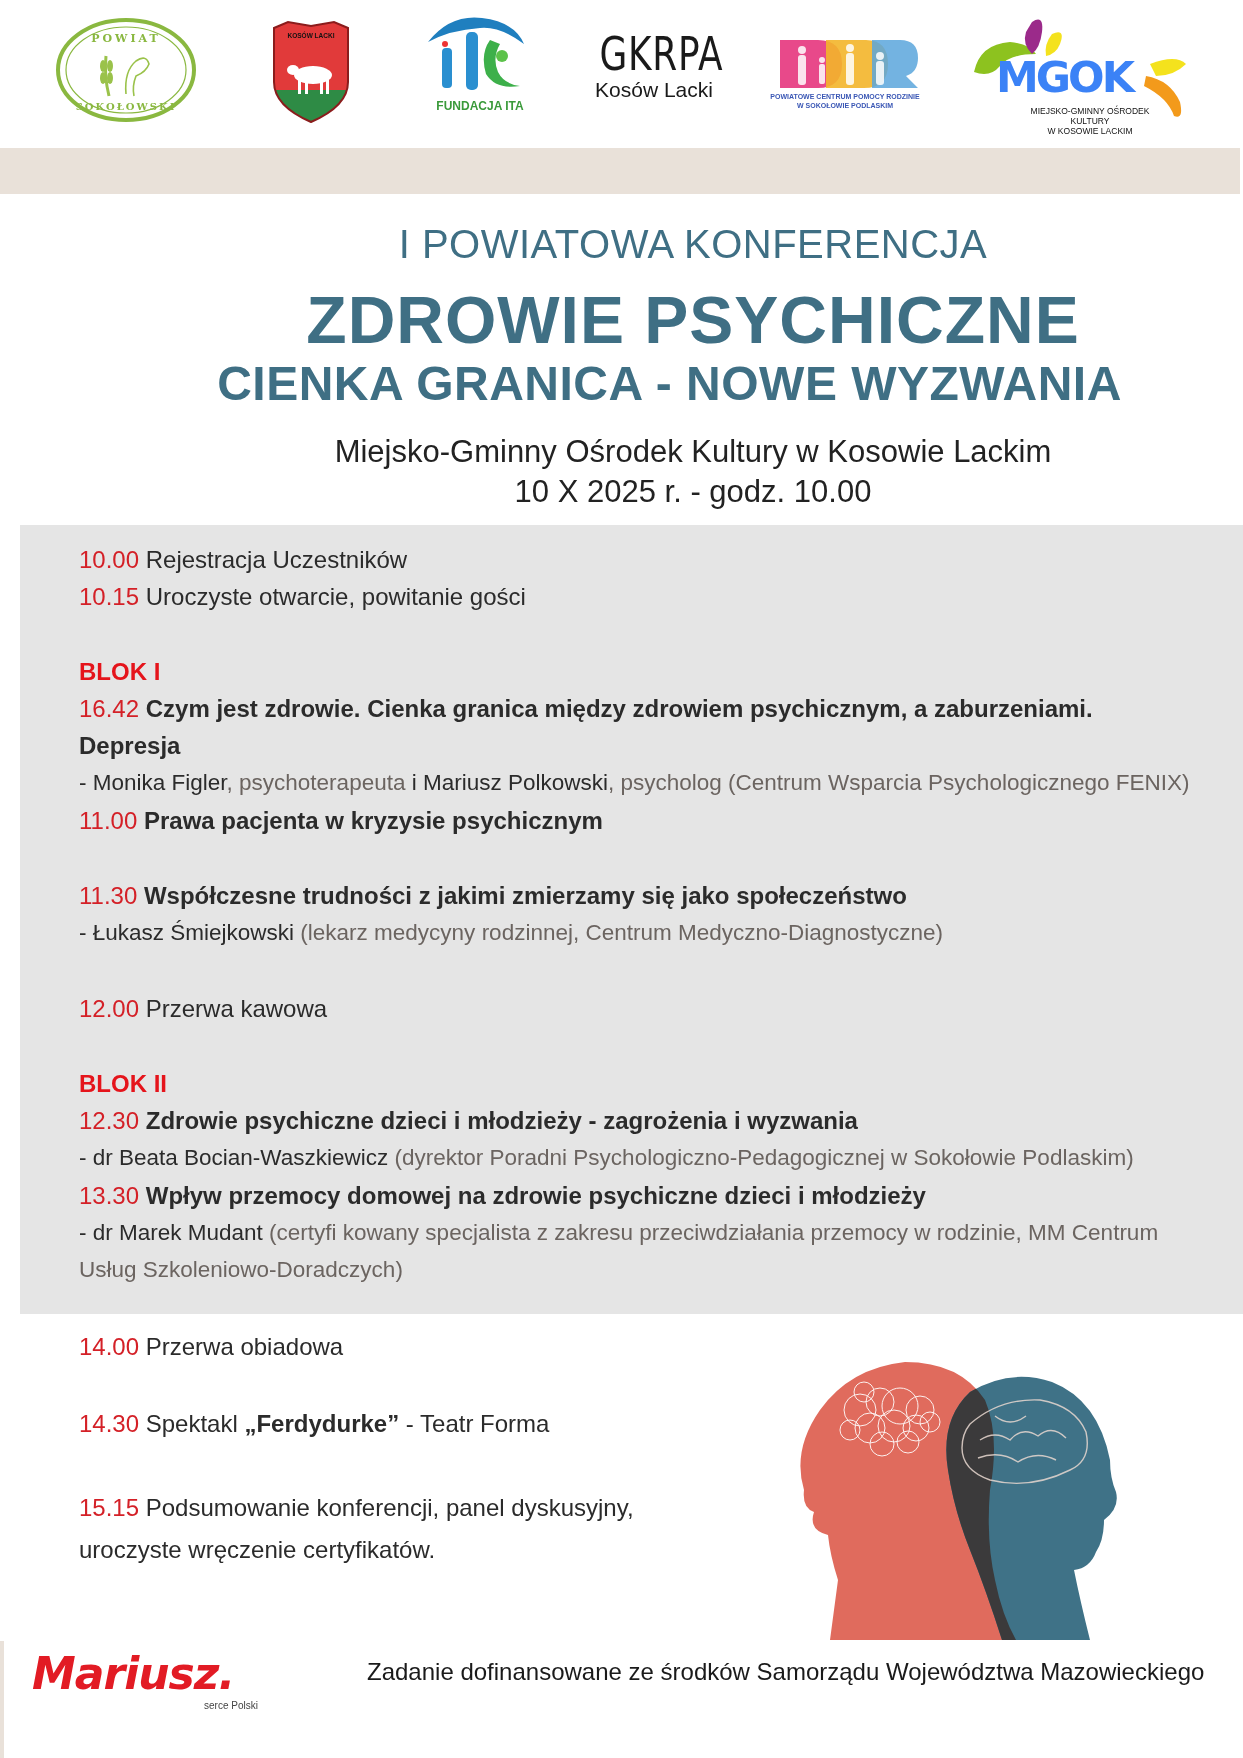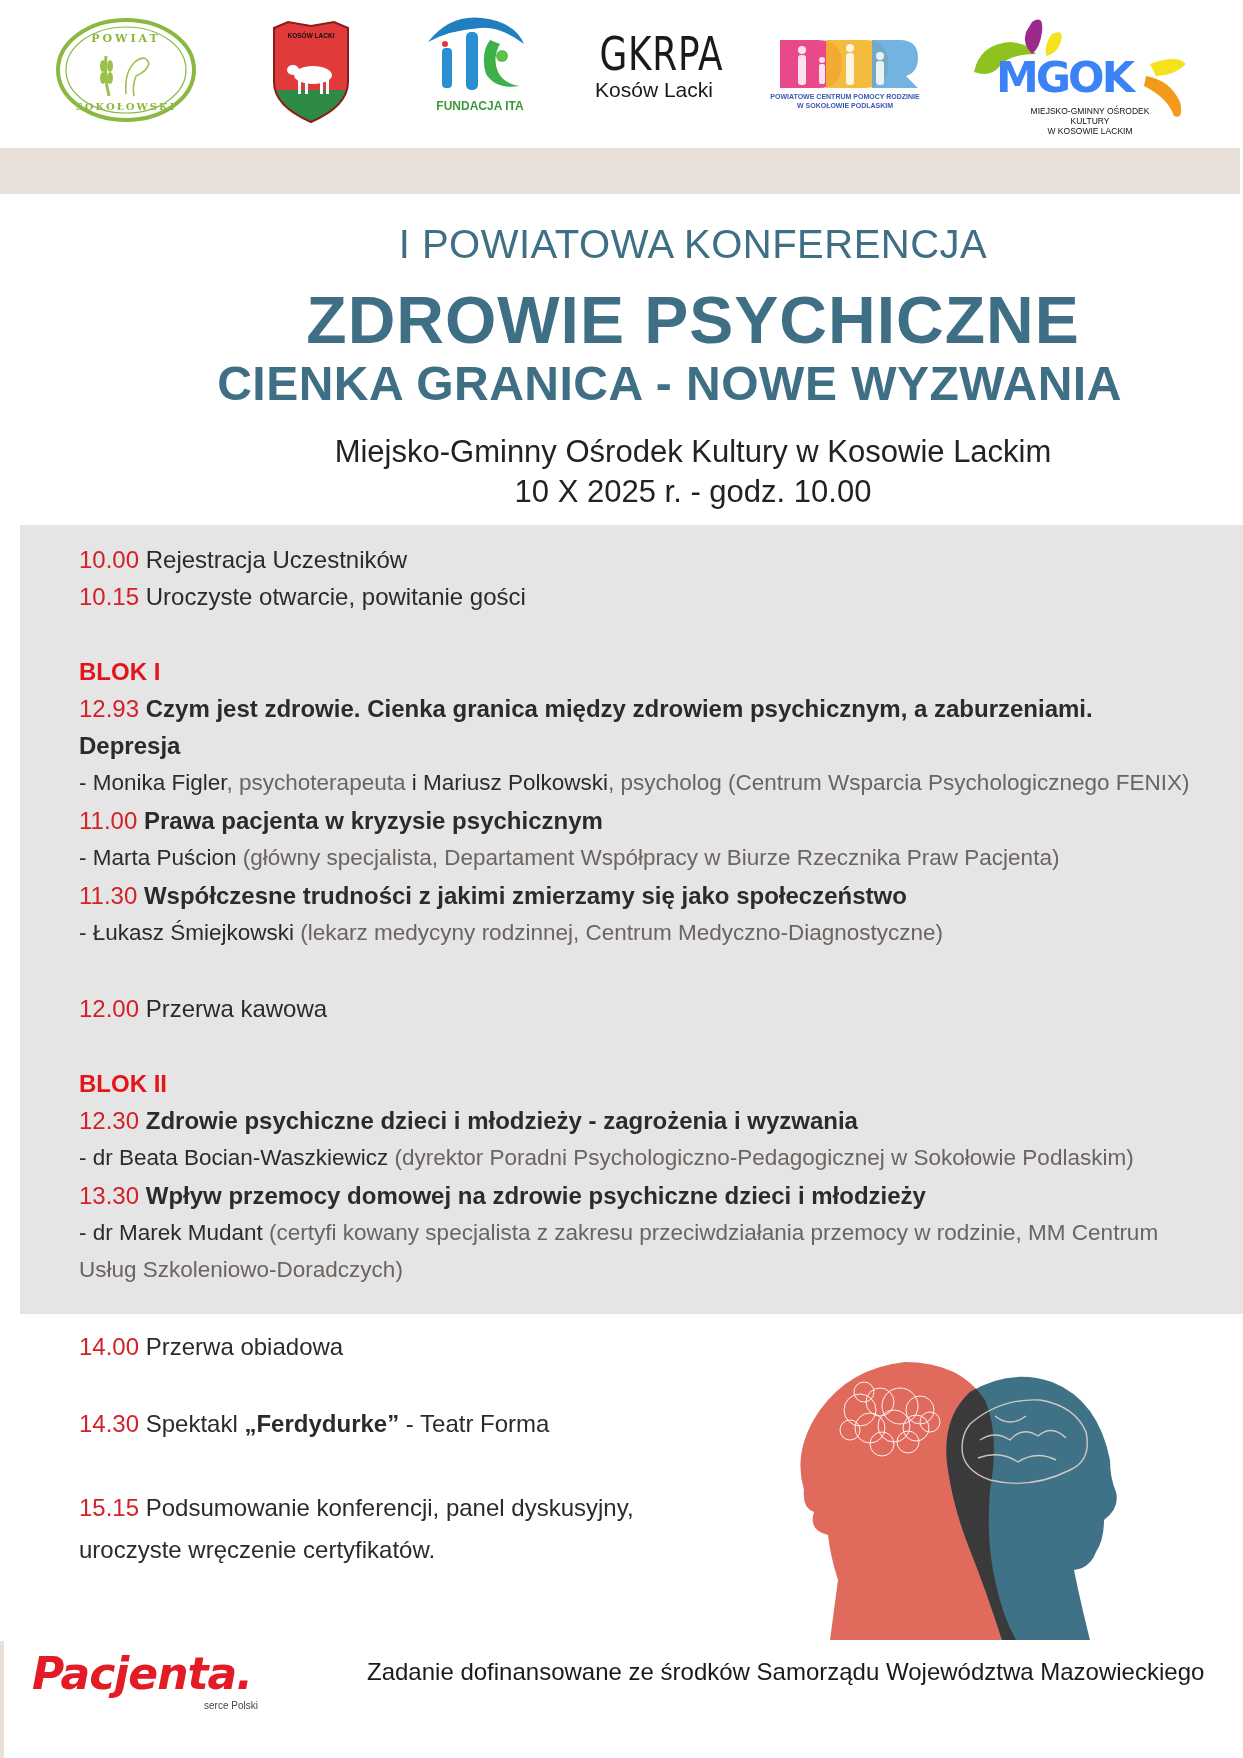--- a/index.html
+++ b/index.html
@@ -166,34 +166,31 @@
     <span>Rejestracja Uczestników</span>
   </div>
   <div class="line" style="top:58px">
     <span class="t">10.15</span>
     <span>Uroczyste otwarcie, powitanie gości</span>
   </div>
 
   <div class="line block" style="top:133px">BLOK I</div>
 
   <div class="line" style="top:170px">
-    <span class="t">12.93</span>
+    <span class="t">16.42</span>
     <span class="b">Czym jest zdrowie. Cienka granica między zdrowiem psychicznym, a zaburzeniami.</span>
   </div>
   <div class="line b" style="top:207px">Depresja</div>
   <div class="line sm" style="top:245px">
     <span>- </span><span>Monika Figler</span><span class="role">, psychoterapeuta</span><span> i </span><span>Mariusz Polkowski</span><span class="role">, psycholog (Centrum Wsparcia Psychologicznego FENIX)</span>
   </div>
 
   <div class="line" style="top:282px">
     <span class="t">11.00</span>
     <span class="b">Prawa pacjenta w kryzysie psychicznym</span>
-  </div>
-  <div class="line sm" style="top:320px">
-    <span>- </span><span>Marta Puścion</span><span class="role"> (główny specjalista, Departament Współpracy w Biurze Rzecznika Praw Pacjenta)</span>
   </div>
 
   <div class="line" style="top:357px">
     <span class="t">11.30</span>
     <span class="b">Współczesne trudności z jakimi zmierzamy się jako społeczeństwo</span>
   </div>
   <div class="line sm" style="top:395px">
     <span>- </span><span>Łukasz Śmiejkowski</span><span class="role"> (lekarz medycyny rodzinnej, Centrum Medyczno-Diagnostyczne)</span>
   </div>
 
@@ -270,16 +267,16 @@
       <path d="M188 118 Q210 110 228 122 Q246 110 266 120"></path>
       <path d="M205 76 Q220 88 236 76"></path>
     </g>
   </svg>
 </div>
 
 <div class="abs footer-border-l"></div>
 <div class="abs footer"></div>
 
 <div class="abs mazowsze">
-  <div class="maz-word">Pacjenta.</div>
+  <div class="maz-word">Mariusz.</div>
   <div class="maz-sub">serce Polski</div>
 </div>
 <div class="abs funding">Zadanie dofinansowane ze środków Samorządu Województwa Mazowieckiego</div>
 
 </body></html>

